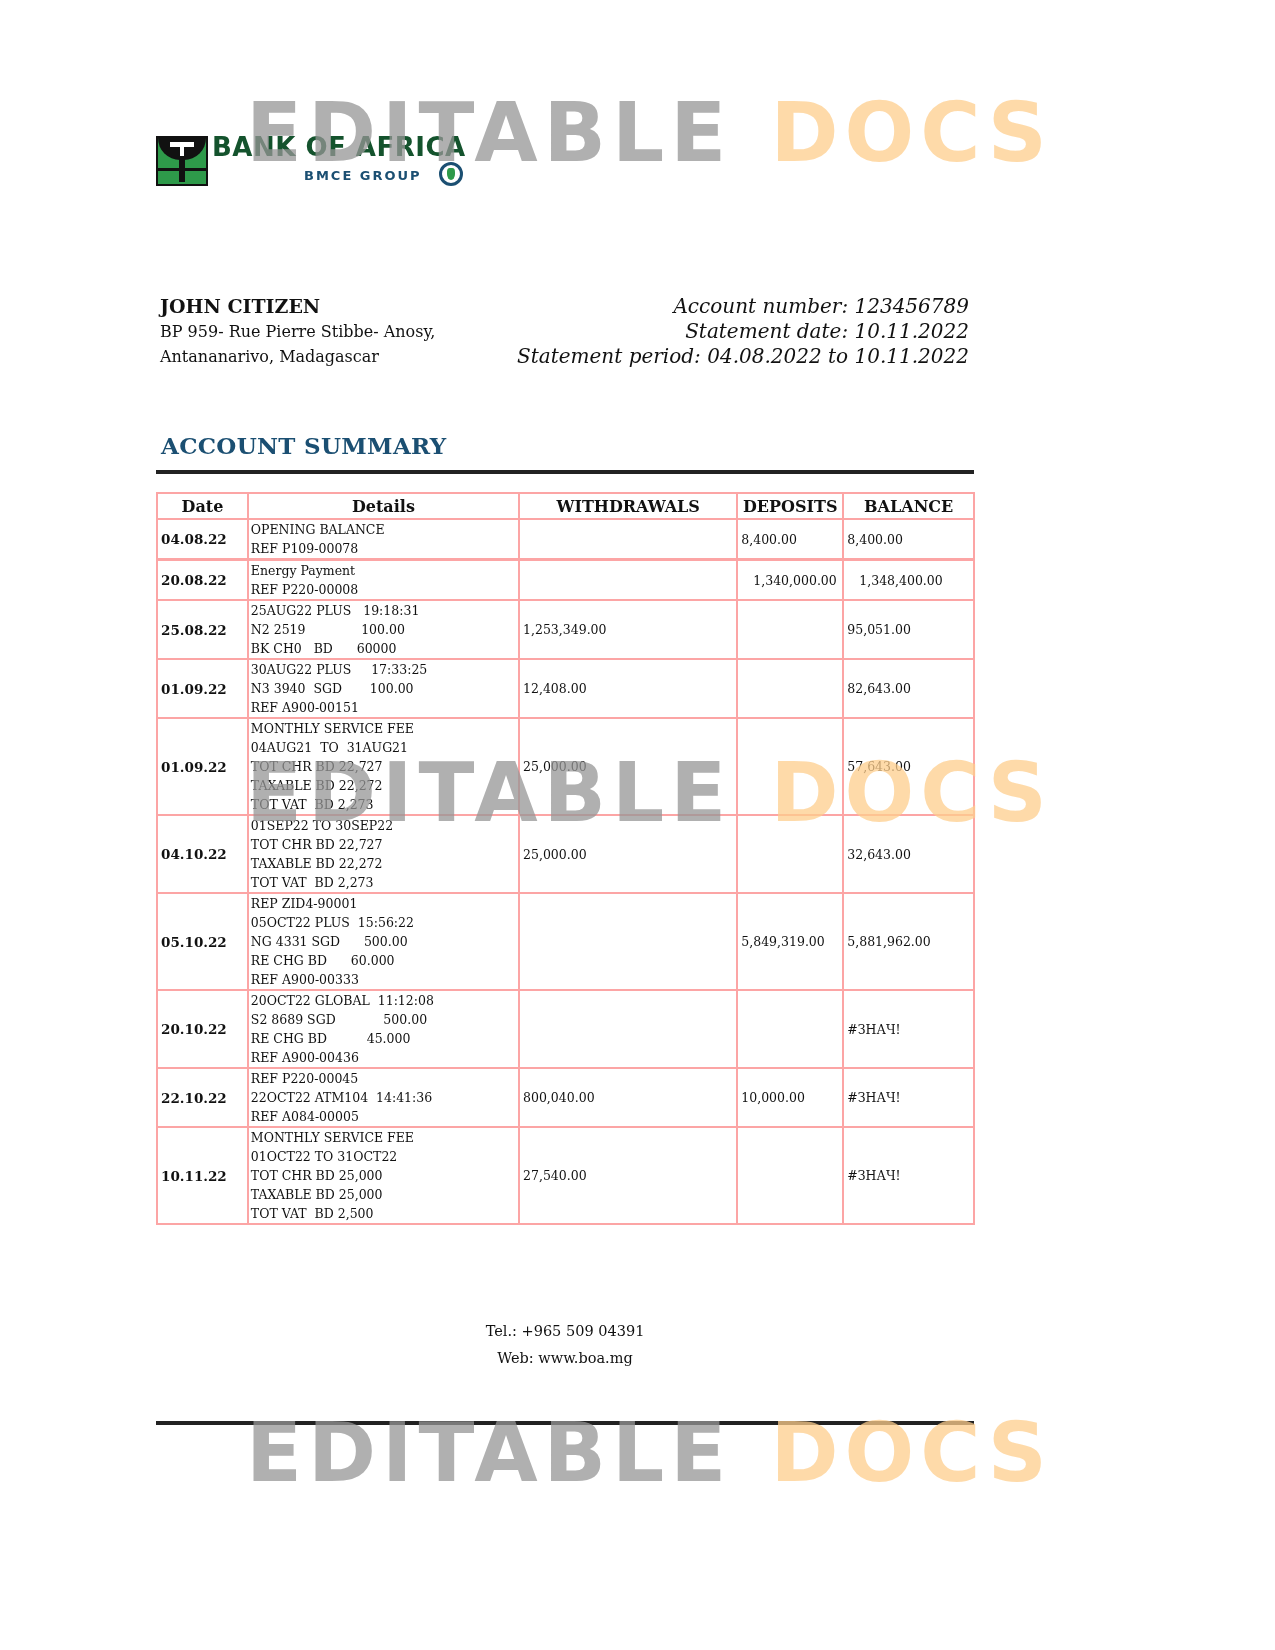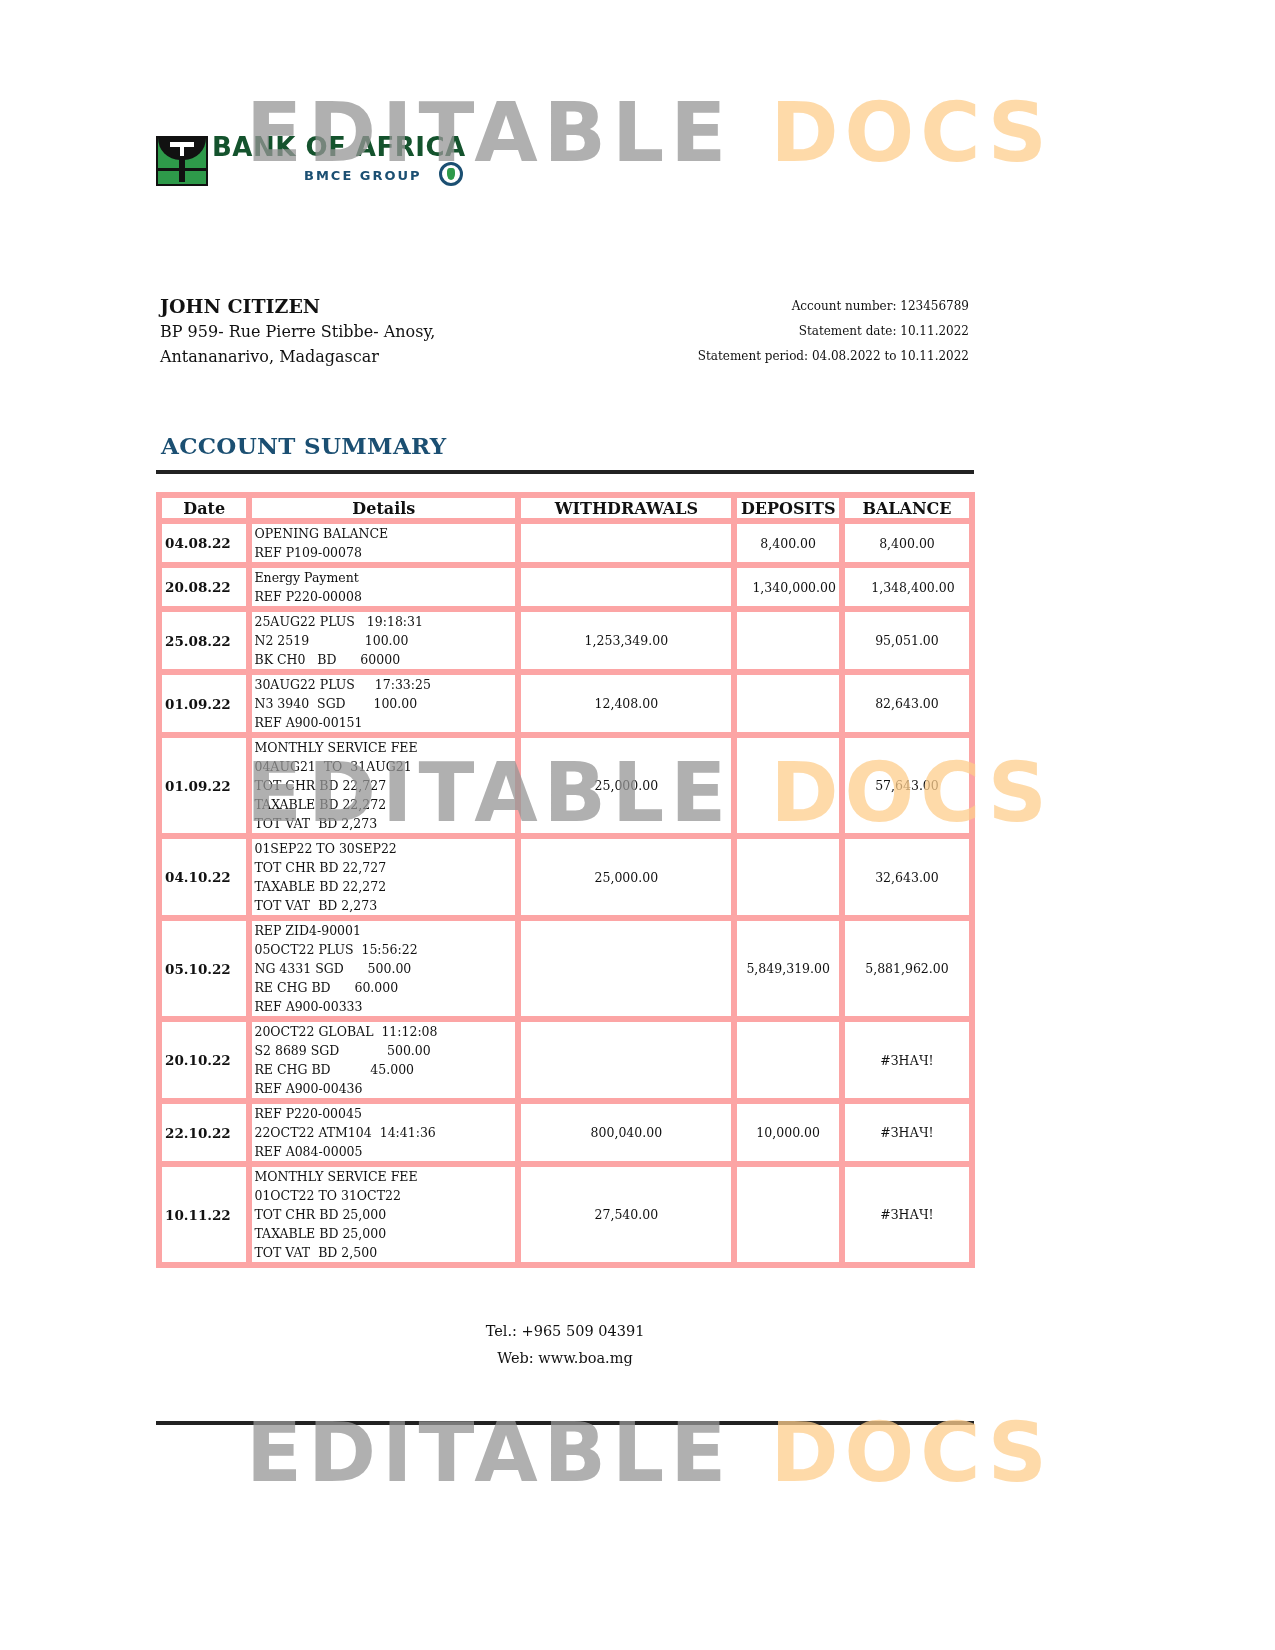--- a/index.html
+++ b/index.html
@@ -17,32 +17,32 @@
     .logo-sub { position: absolute; left: 148px; top: 36px; font-family: "DejaVu Sans", sans-serif; font-weight: bold; font-size: 13px; color: #1b4f72; letter-spacing: 2px; white-space: nowrap; }
     .logo-globe { position: absolute; left: 283px; top: 30px; width: 24px; height: 24px; border: 3px solid #1b4f72; border-radius: 50%; background: #fff; }
     .logo-globe::after { content: ""; position: absolute; left: 5px; top: 3px; width: 8px; height: 12px; background: #2e9a4a; border-radius: 40% 40% 60% 60%; }
 
     .watermark { position: absolute; font-family: "DejaVu Sans", sans-serif; font-weight: bold; font-size: 82px; letter-spacing: 6px; white-space: nowrap; pointer-events: none; line-height: 1; }
     .watermark .w1 { color: rgba(150,150,150,0.75); }
     .watermark .w2 { color: rgba(253,205,140,0.75); margin-left: 38px; }
 
     .customer { position: absolute; left: 160px; top: 294px; font-size: 16px; line-height: 25px; }
     .customer .name { font-weight: bold; font-size: 19px; }
-    .account { position: absolute; right: 306px; top: 294px; font-size: 12px; line-height: 25px; text-align: right; }
+    .account { position: absolute; right: 306px; top: 294px; font-size: 20px; line-height: 25px; text-align: right; font-style: italic; }
 
     .section-title { position: absolute; left: 161px; top: 432px; font-size: 23px; font-weight: bold; color: #1b4f72; letter-spacing: 0.3px; }
     .rule { position: absolute; left: 156px; width: 818px; height: 4px; background: #222; }
 
     table.stmt { position: absolute; left: 156px; top: 492px; width: 819px; border-collapse: collapse; font-size: 12.5px; }
-    table.stmt th, table.stmt td { border: 6px solid #fca5a5; margin-left: 9px; }
+    table.stmt th, table.stmt td { border: 2px solid #fca5a5; margin-left: 9px; }
     table.stmt th { font-size: 16px; font-weight: bold; height: 26px; text-align: center; }
     table.stmt td { vertical-align: middle; padding: 0 3px; }
     td.date { font-weight: bold; font-size: 13.5px; padding-left: 3px !important; }
     td.details { line-height: 19px; white-space: pre; padding-left: 2px !important; }
-    td.num { text-align: center; }
+    td.num { text-align: left; }
     tr.thick td { border-top-width: 3px; padding-left: 15px; }
 
     .footer { position: absolute; left: 156px; top: 1318px; width: 818px; text-align: center; font-size: 14.5px; line-height: 27px; }
     .footer .bank { font-weight: bold; font-size: 18px; color: #1b4f72; }
   </style>
 </head>
 <body>
 
 <div class="logo">
   <div class="logo-mark">

